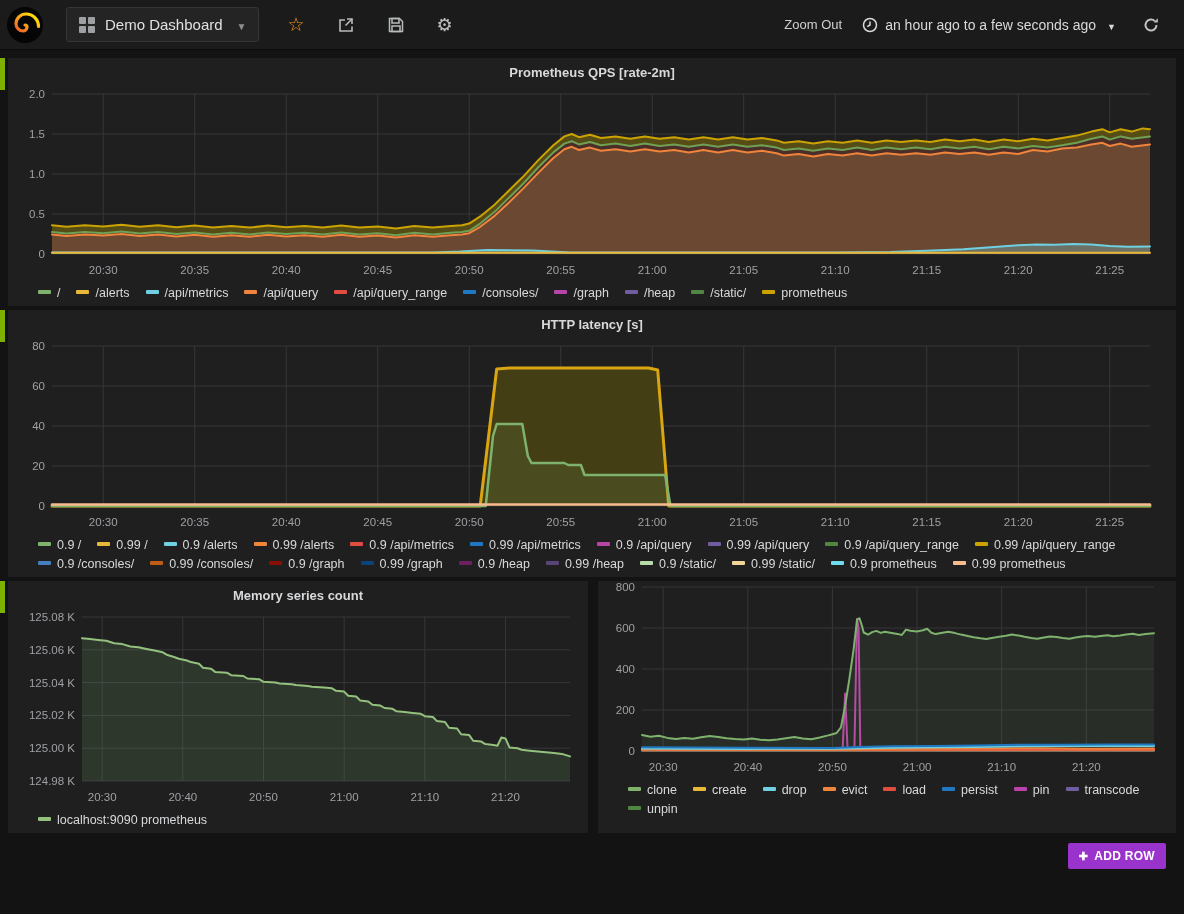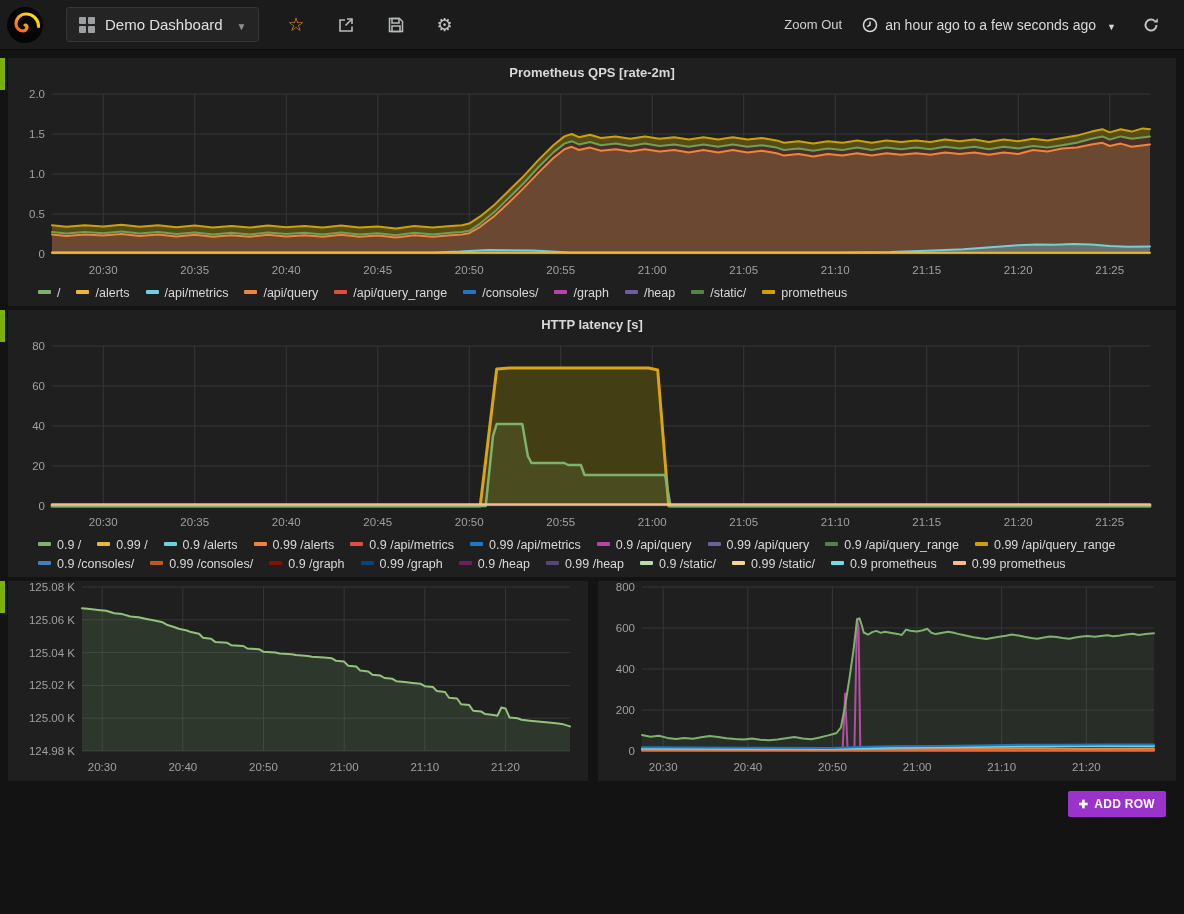--- a/index.html
+++ b/index.html
@@ -250,20 +250,21 @@
           <span class="li"><i style="background: rgb(244, 213, 152);"></i>0.99 /static/</span>
           <span class="li"><i style="background: rgb(112, 219, 237);"></i>0.9 prometheus</span>
           <span class="li"><i style="background: rgb(249, 186, 143);"></i>0.99 prometheus</span>
         </div>
     </div>
   </div>
 
   <div class="row">
     <div class="handle"></div>
     <div class="panel" style="flex:0 0 580px;">
+      <div class="p-title">Memory series count</div>
       <div class="chartwrap">
         <svg class="chart" width="564" height="196">
             <line x1="66" x2="554" y1="170" y2="170" stroke="#37373a" stroke-width="1"></line>
             <text x="59" y="174" fill="#9fa0a3" font-size="11.5" text-anchor="end">124.98 K</text>
             <line x1="66" x2="554" y1="137.20000000000465" y2="137.20000000000465" stroke="#37373a" stroke-width="1"></line>
             <text x="59" y="141.20000000000465" fill="#9fa0a3" font-size="11.5" text-anchor="end">125.00 K</text>
             <line x1="66" x2="554" y1="104.40000000000931" y2="104.40000000000931" stroke="#37373a" stroke-width="1"></line>
             <text x="59" y="108.40000000000931" fill="#9fa0a3" font-size="11.5" text-anchor="end">125.02 K</text>
             <line x1="66" x2="554" y1="71.59999999999069" y2="71.59999999999069" stroke="#37373a" stroke-width="1"></line>
             <text x="59" y="75.59999999999069" fill="#9fa0a3" font-size="11.5" text-anchor="end">125.04 K</text>
@@ -280,20 +281,23 @@
             <line x1="328.1487603305785" x2="328.1487603305785" y1="6" y2="170" stroke="#37373a" stroke-width="1"></line>
             <text x="328.1487603305785" y="190" fill="#9fa0a3" font-size="11.5" text-anchor="middle">21:00</text>
             <line x1="408.8099173553719" x2="408.8099173553719" y1="6" y2="170" stroke="#37373a" stroke-width="1"></line>
             <text x="408.8099173553719" y="190" fill="#9fa0a3" font-size="11.5" text-anchor="middle">21:10</text>
             <line x1="489.4710743801653" x2="489.4710743801653" y1="6" y2="170" stroke="#37373a" stroke-width="1"></line>
             <text x="489.4710743801653" y="190" fill="#9fa0a3" font-size="11.5" text-anchor="middle">21:20</text>
             <polygon points="66.0,27.3 74.1,28.1 82.1,29.0 90.2,29.8 98.3,32.2 106.3,33.1 114.4,35.5 122.5,36.3 130.5,38.0 138.6,39.6 146.7,41.3 150.7,43.7 158.8,46.2 162.8,47.8 170.9,49.5 174.9,51.1 183.0,52.7 187.0,56.8 195.1,57.7 199.1,60.9 211.2,61.8 215.2,64.2 227.3,65.0 231.4,67.5 243.5,68.3 247.5,70.8 259.6,71.6 263.6,72.4 275.7,73.2 279.8,74.1 291.9,74.9 295.9,75.7 308.0,76.5 316.0,77.3 320.1,79.8 328.1,80.6 332.2,84.7 340.2,85.5 344.3,89.6 352.3,90.5 356.4,93.7 364.4,94.6 368.5,97.0 376.5,97.8 380.6,100.3 388.6,101.1 396.7,101.9 404.8,102.8 408.8,105.2 416.9,106.0 420.9,110.1 429.0,111.0 433.0,116.7 441.1,117.5 445.1,123.3 453.2,124.1 457.2,129.8 465.3,130.6 469.3,133.1 477.4,133.9 481.4,134.7 485.4,126.5 489.5,127.4 493.5,136.4 501.6,137.2 505.6,138.8 513.7,139.7 521.7,140.5 529.8,141.3 537.9,142.1 545.9,142.9 554.0,145.4 554.0,170.0 66.0,170.0" fill="rgba(126,178,109,0.16)" stroke="none"></polygon>
             <polyline points="66.0,27.3 74.1,28.1 82.1,29.0 90.2,29.8 98.3,32.2 106.3,33.1 114.4,35.5 122.5,36.3 130.5,38.0 138.6,39.6 146.7,41.3 150.7,43.7 158.8,46.2 162.8,47.8 170.9,49.5 174.9,51.1 183.0,52.7 187.0,56.8 195.1,57.7 199.1,60.9 211.2,61.8 215.2,64.2 227.3,65.0 231.4,67.5 243.5,68.3 247.5,70.8 259.6,71.6 263.6,72.4 275.7,73.2 279.8,74.1 291.9,74.9 295.9,75.7 308.0,76.5 316.0,77.3 320.1,79.8 328.1,80.6 332.2,84.7 340.2,85.5 344.3,89.6 352.3,90.5 356.4,93.7 364.4,94.6 368.5,97.0 376.5,97.8 380.6,100.3 388.6,101.1 396.7,101.9 404.8,102.8 408.8,105.2 416.9,106.0 420.9,110.1 429.0,111.0 433.0,116.7 441.1,117.5 445.1,123.3 453.2,124.1 457.2,129.8 465.3,130.6 469.3,133.1 477.4,133.9 481.4,134.7 485.4,126.5 489.5,127.4 493.5,136.4 501.6,137.2 505.6,138.8 513.7,139.7 521.7,140.5 529.8,141.3 537.9,142.1 545.9,142.9 554.0,145.4" fill="none" stroke="#94C17D" stroke-width="2" stroke-linejoin="round" stroke-linecap="round"></polyline>
           </svg>
       </div>
+      <div class="legend">
+          <span class="li"><i style="background: rgb(148, 193, 125);"></i>localhost:9090 prometheus</span>
+        </div>
     </div>
     <div class="panel">
       <div class="chartwrap">
         <svg class="chart" width="558" height="196">
             <line x1="36" x2="548" y1="170" y2="170" stroke="#37373a" stroke-width="1"></line>
             <text x="29" y="174" fill="#9fa0a3" font-size="11.5" text-anchor="end">0</text>
             <line x1="36" x2="548" y1="129" y2="129" stroke="#37373a" stroke-width="1"></line>
             <text x="29" y="133" fill="#9fa0a3" font-size="11.5" text-anchor="end">200</text>
             <line x1="36" x2="548" y1="88" y2="88" stroke="#37373a" stroke-width="1"></line>
             <text x="29" y="92" fill="#9fa0a3" font-size="11.5" text-anchor="end">400</text>
@@ -318,20 +322,31 @@
             <polyline points="36.0,154.0 44.5,155.7 52.9,154.8 61.4,156.9 69.9,158.1 78.3,157.1 86.8,157.7 95.2,156.3 103.7,155.0 112.2,155.9 120.6,157.3 129.1,158.1 137.6,158.5 146.0,157.5 154.5,158.7 162.9,159.3 171.4,158.5 179.9,157.3 188.3,156.1 196.8,157.5 205.3,158.3 213.7,156.5 222.2,154.4 226.4,153.2 230.6,152.0 234.9,146.4 239.1,124.9 243.3,98.3 247.6,68.5 251.0,38.8 253.5,37.2 256.0,45.0 257.7,51.5 262.0,53.6 266.2,51.1 270.4,49.9 274.7,51.9 278.9,50.7 285.7,51.9 291.6,52.9 295.8,54.0 300.0,48.6 304.3,49.7 311.0,50.5 317.0,49.3 321.2,47.8 325.4,51.7 329.7,53.1 336.4,51.7 342.4,50.7 349.1,52.1 355.0,53.6 361.8,55.0 367.7,56.2 374.5,57.3 380.4,58.1 387.2,56.8 393.1,55.8 399.9,54.8 405.8,53.6 412.6,54.6 418.5,55.8 425.3,57.0 431.2,57.7 438.0,56.4 443.9,55.4 450.7,56.0 456.6,57.0 463.4,57.7 469.3,56.6 476.1,55.6 482.0,55.0 488.8,55.8 494.7,55.0 501.5,54.2 507.4,55.2 514.1,54.6 520.1,53.6 526.8,52.7 532.8,54.0 539.5,53.1 548.0,52.3" fill="none" stroke="#7EB26D" stroke-width="2" stroke-linejoin="round" stroke-linecap="round"></polyline>
             <polyline points="36.0,169.6 548.0,169.6" fill="none" stroke="#508642" stroke-width="2" stroke-linejoin="round" stroke-linecap="round"></polyline>
             <polyline points="36.0,169.4 548.0,169.4" fill="none" stroke="#705DA0" stroke-width="2" stroke-linejoin="round" stroke-linecap="round"></polyline>
             <polyline points="36.0,169.2 548.0,169.2" fill="none" stroke="#EAB839" stroke-width="2" stroke-linejoin="round" stroke-linecap="round"></polyline>
             <polyline points="36.0,168.8 548.0,168.8" fill="none" stroke="#E24D42" stroke-width="2" stroke-linejoin="round" stroke-linecap="round"></polyline>
             <polyline points="36.0,168.2 141.8,168.4 226.4,168.4 268.7,167.9 353.4,167.5 438.0,167.3 480.3,167.7 548.0,167.5" fill="none" stroke="#EF843C" stroke-width="2" stroke-linejoin="round" stroke-linecap="round"></polyline>
             <polyline points="36.0,167.5 141.8,167.9 226.4,167.7 251.8,167.3 285.7,166.7 328.0,166.3 370.3,165.9 412.6,165.3 454.9,165.1 497.2,164.9 548.0,164.9" fill="none" stroke="#6ED0E0" stroke-width="2" stroke-linejoin="round" stroke-linecap="round"></polyline>
             <polyline points="36.0,166.3 141.8,166.7 226.4,166.9 251.8,166.1 285.7,165.3 328.0,164.9 370.3,164.5 412.6,163.8 454.9,163.8 497.2,163.4 548.0,163.4" fill="none" stroke="#1F78C1" stroke-width="2" stroke-linejoin="round" stroke-linecap="round"></polyline>
           </svg>
       </div>
+      <div class="legend">
+          <span class="li"><i style="background: rgb(126, 178, 109);"></i>clone</span>
+          <span class="li"><i style="background: rgb(234, 184, 57);"></i>create</span>
+          <span class="li"><i style="background: rgb(110, 208, 224);"></i>drop</span>
+          <span class="li"><i style="background: rgb(239, 132, 60);"></i>evict</span>
+          <span class="li"><i style="background: rgb(226, 77, 66);"></i>load</span>
+          <span class="li"><i style="background: rgb(31, 120, 193);"></i>persist</span>
+          <span class="li"><i style="background: rgb(186, 67, 169);"></i>pin</span>
+          <span class="li"><i style="background: rgb(112, 93, 160);"></i>transcode</span>
+          <span class="li"><i style="background: rgb(80, 134, 66);"></i>unpin</span>
+        </div>
     </div>
   </div>
 
   <div class="addbar">
     <button class="addbtn">
       <span class="plus">✚</span>
       <span>ADD ROW</span>
     </button>
   </div>
 </div>

